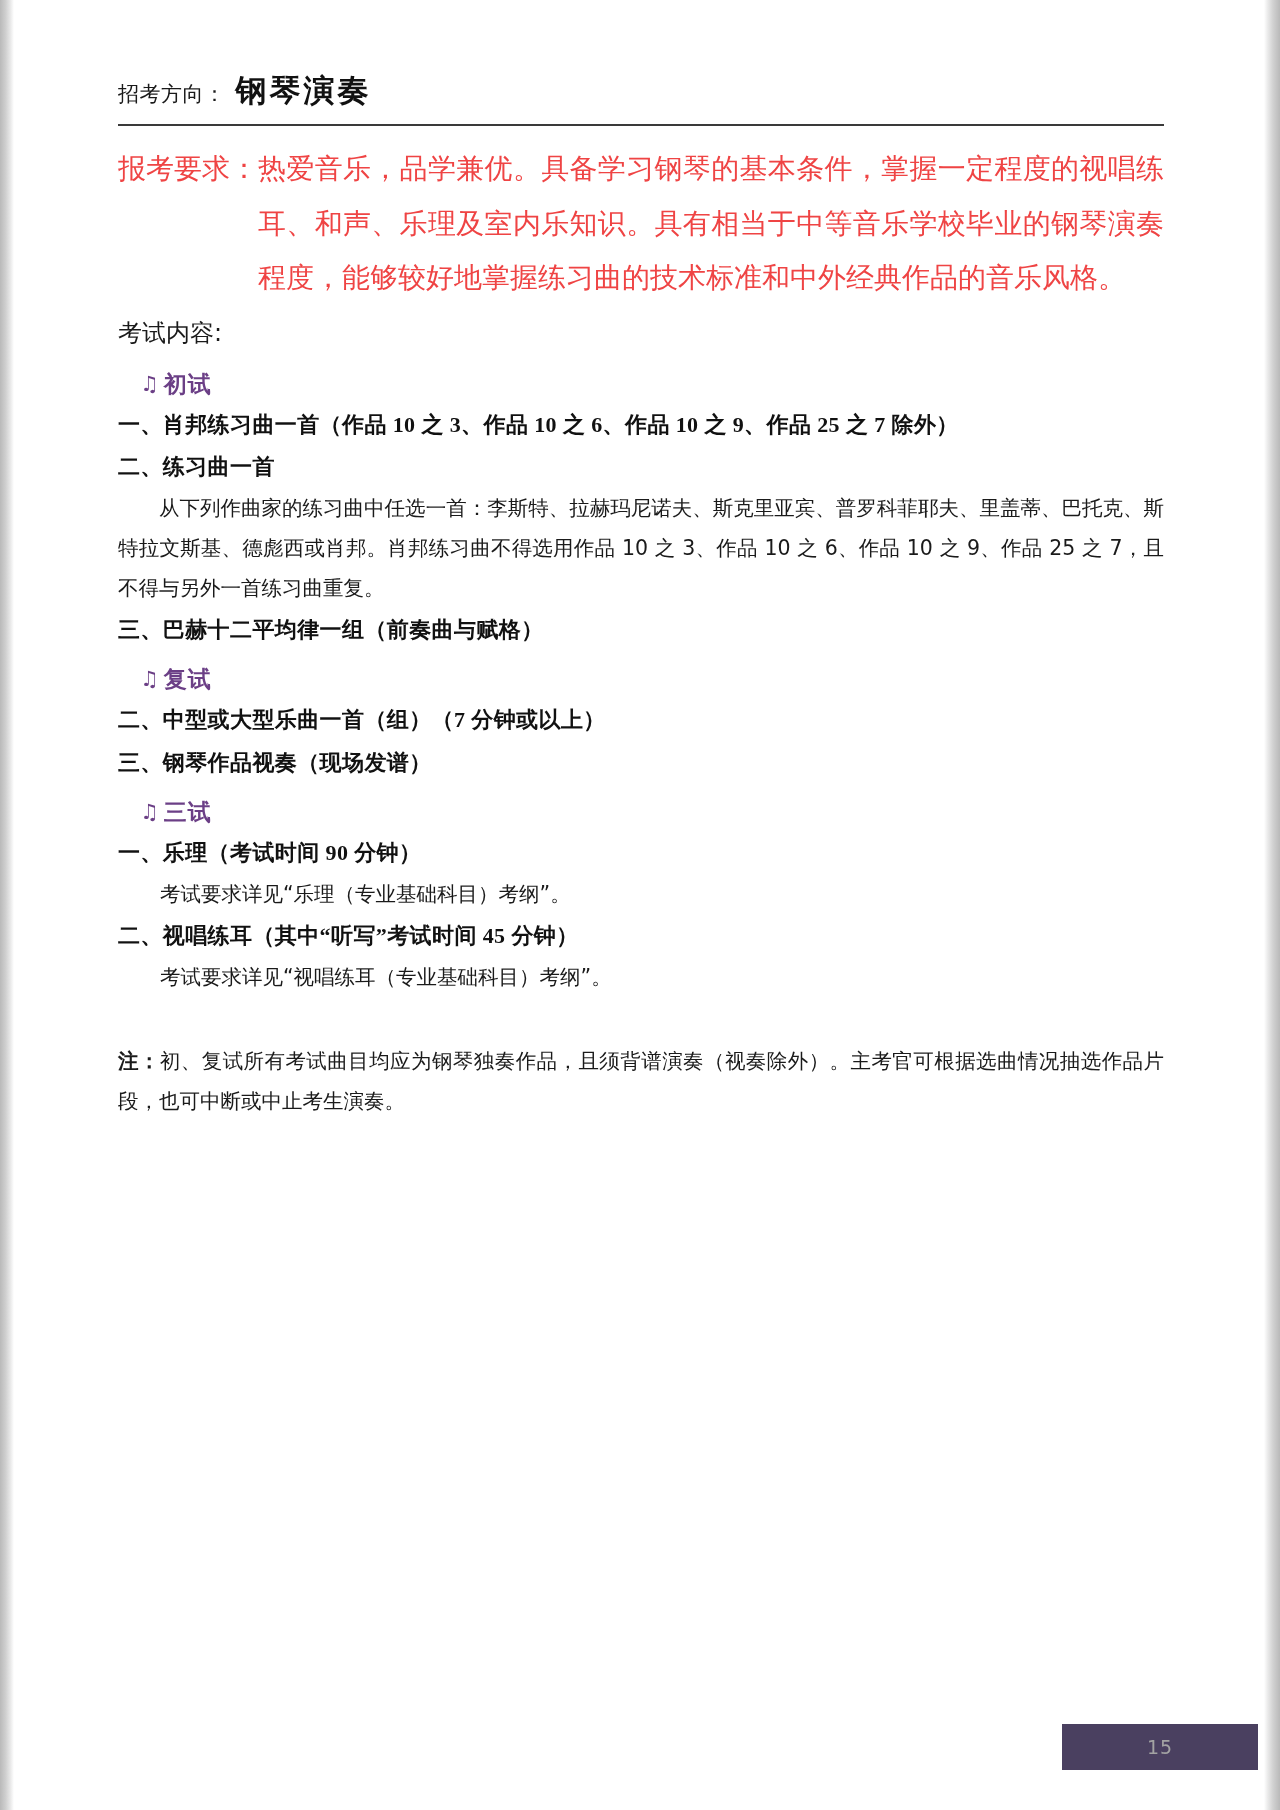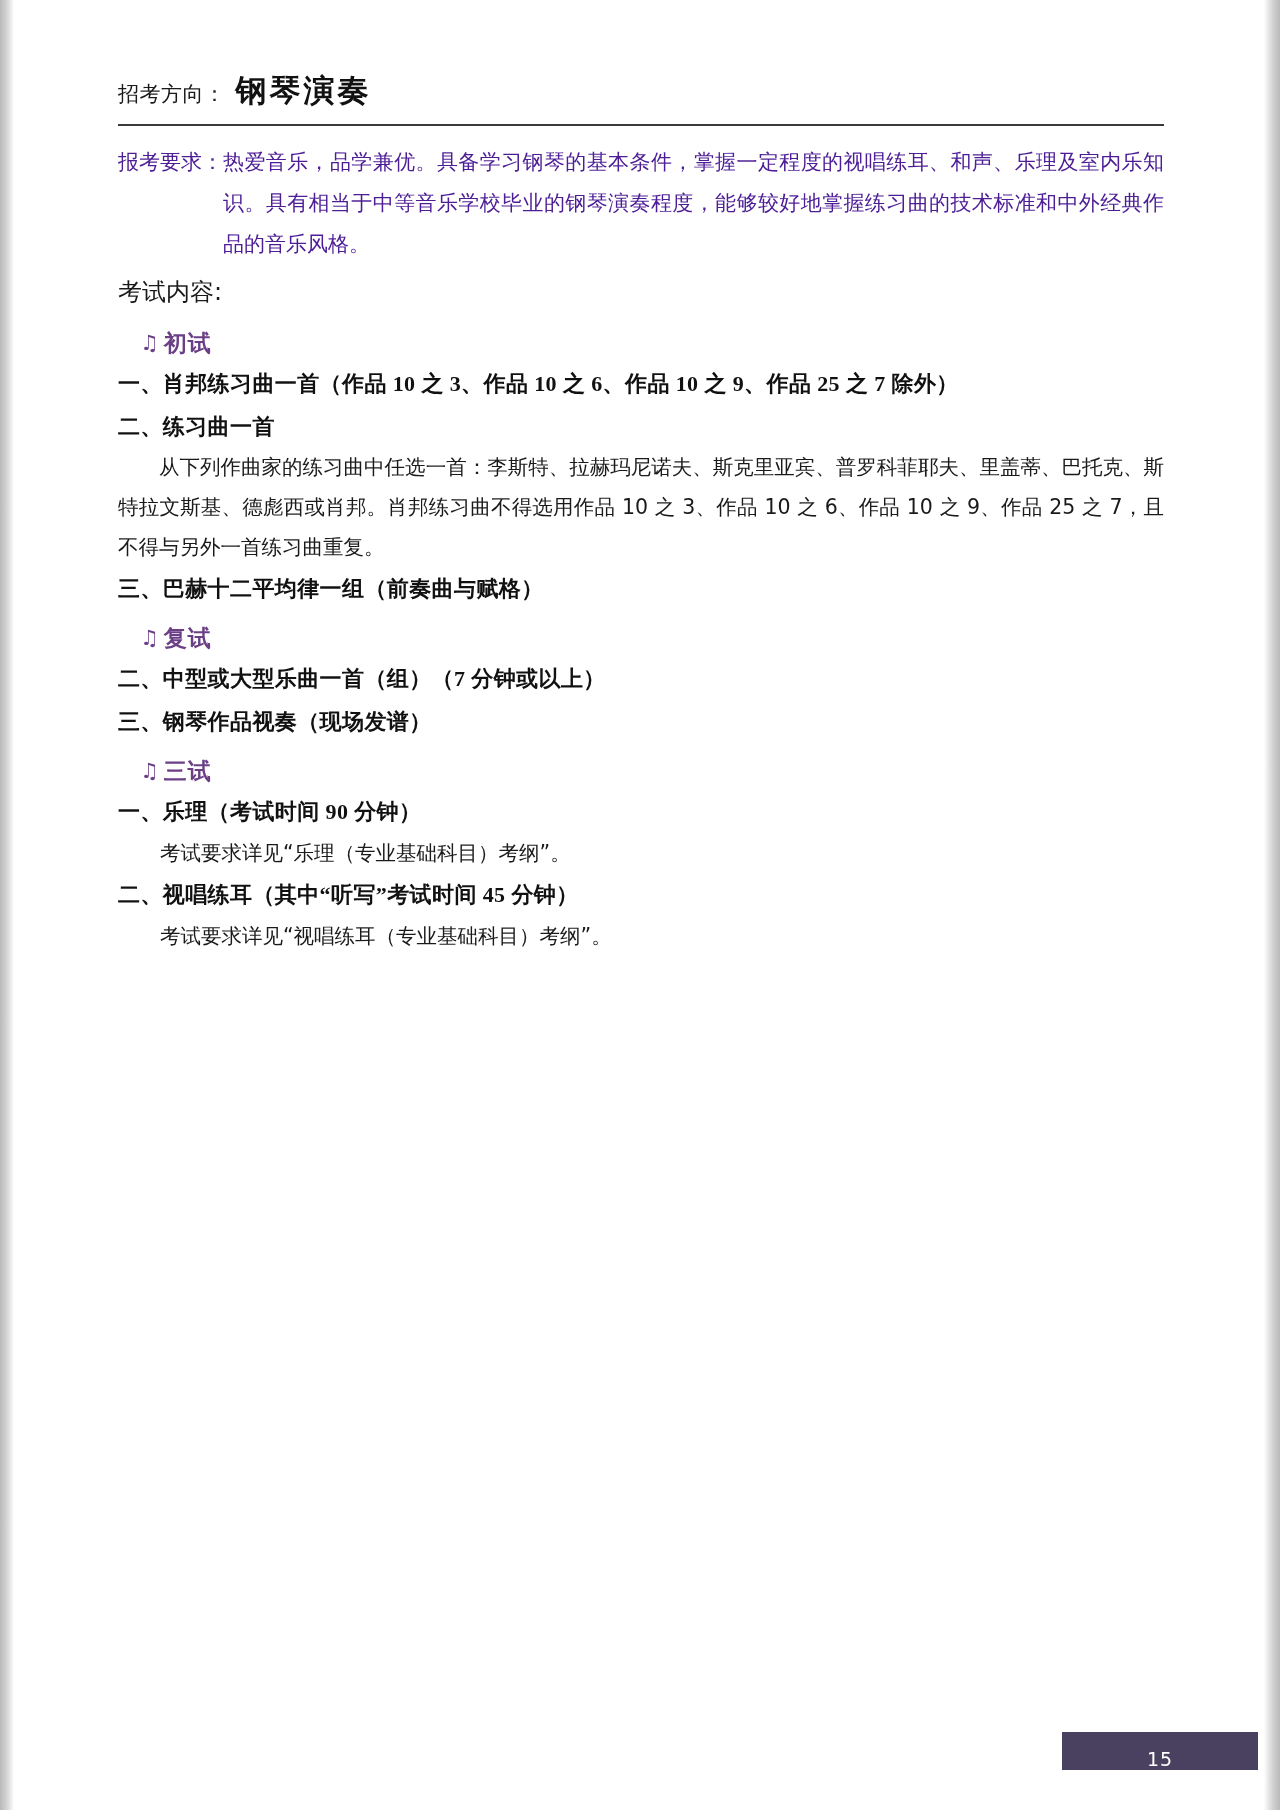--- a/index.html
+++ b/index.html
@@ -64,23 +64,23 @@
     letter-spacing: 3px;
   }
   .title-rule {
     border-bottom: 2px solid #3a3a3a;
     width: 100%;
     margin-top: 2px;
     margin-bottom: 16px;
   }
   .req-block {
     display: flex;
-    font-size: 21px;
-    line-height: 1.95;
-    color: #4c1d95;
+    font-size: 28px;
+    line-height: 1.95;
+    color: #ef4444;
   }
   .req-label {
     white-space: nowrap;
   }
   .req-text {
     flex: 1;
     text-align: justify;
   }
   .section-label {
     font-size: 24px;
@@ -132,26 +132,26 @@
     margin-top: 44px;
   }
   .note-block b {
     font-weight: bold;
   }
   .footer {
     position: absolute;
     right: 22px;
     bottom: 40px;
     width: 196px;
-    height: 38px;
+    height: 46px;
     background: #4a4060;
-    color: #ffffff;
+    color: #a3a3a3;
     font-size: 19px;
     display: flex;
-    align-items: flex-end;
+    align-items: center;
     justify-content: center;
     letter-spacing: 1px;
   }
 </style>
 </head>
 <body>
 
 <div class="page">
   <div class="left-band"></div>
   <div class="right-band"></div>
@@ -189,19 +189,22 @@
 
     <div class="stage-head">
       <span class="note-icon">♫</span>
       <span>三试</span>
     </div>
     <div class="item-head">一、乐理（考试时间 90 分钟）</div>
     <div class="sub-para">考试要求详见“乐理（专业基础科目）考纲”。</div>
     <div class="item-head">二、视唱练耳（其中“听写”考试时间 45 分钟）</div>
     <div class="sub-para">考试要求详见“视唱练耳（专业基础科目）考纲”。</div>
 
+    <div class="note-block">
+      <b>注：</b><span>初、复试所有考试曲目均应为钢琴独奏作品，且须背谱演奏（视奏除外）。主考官可根据选曲情况抽选作品片段，也可中断或中止考生演奏。</span>
+    </div>
 
   </div>
 
   <div class="footer">
     <span>15</span>
   </div>
 </div>
 
 </body></html>

